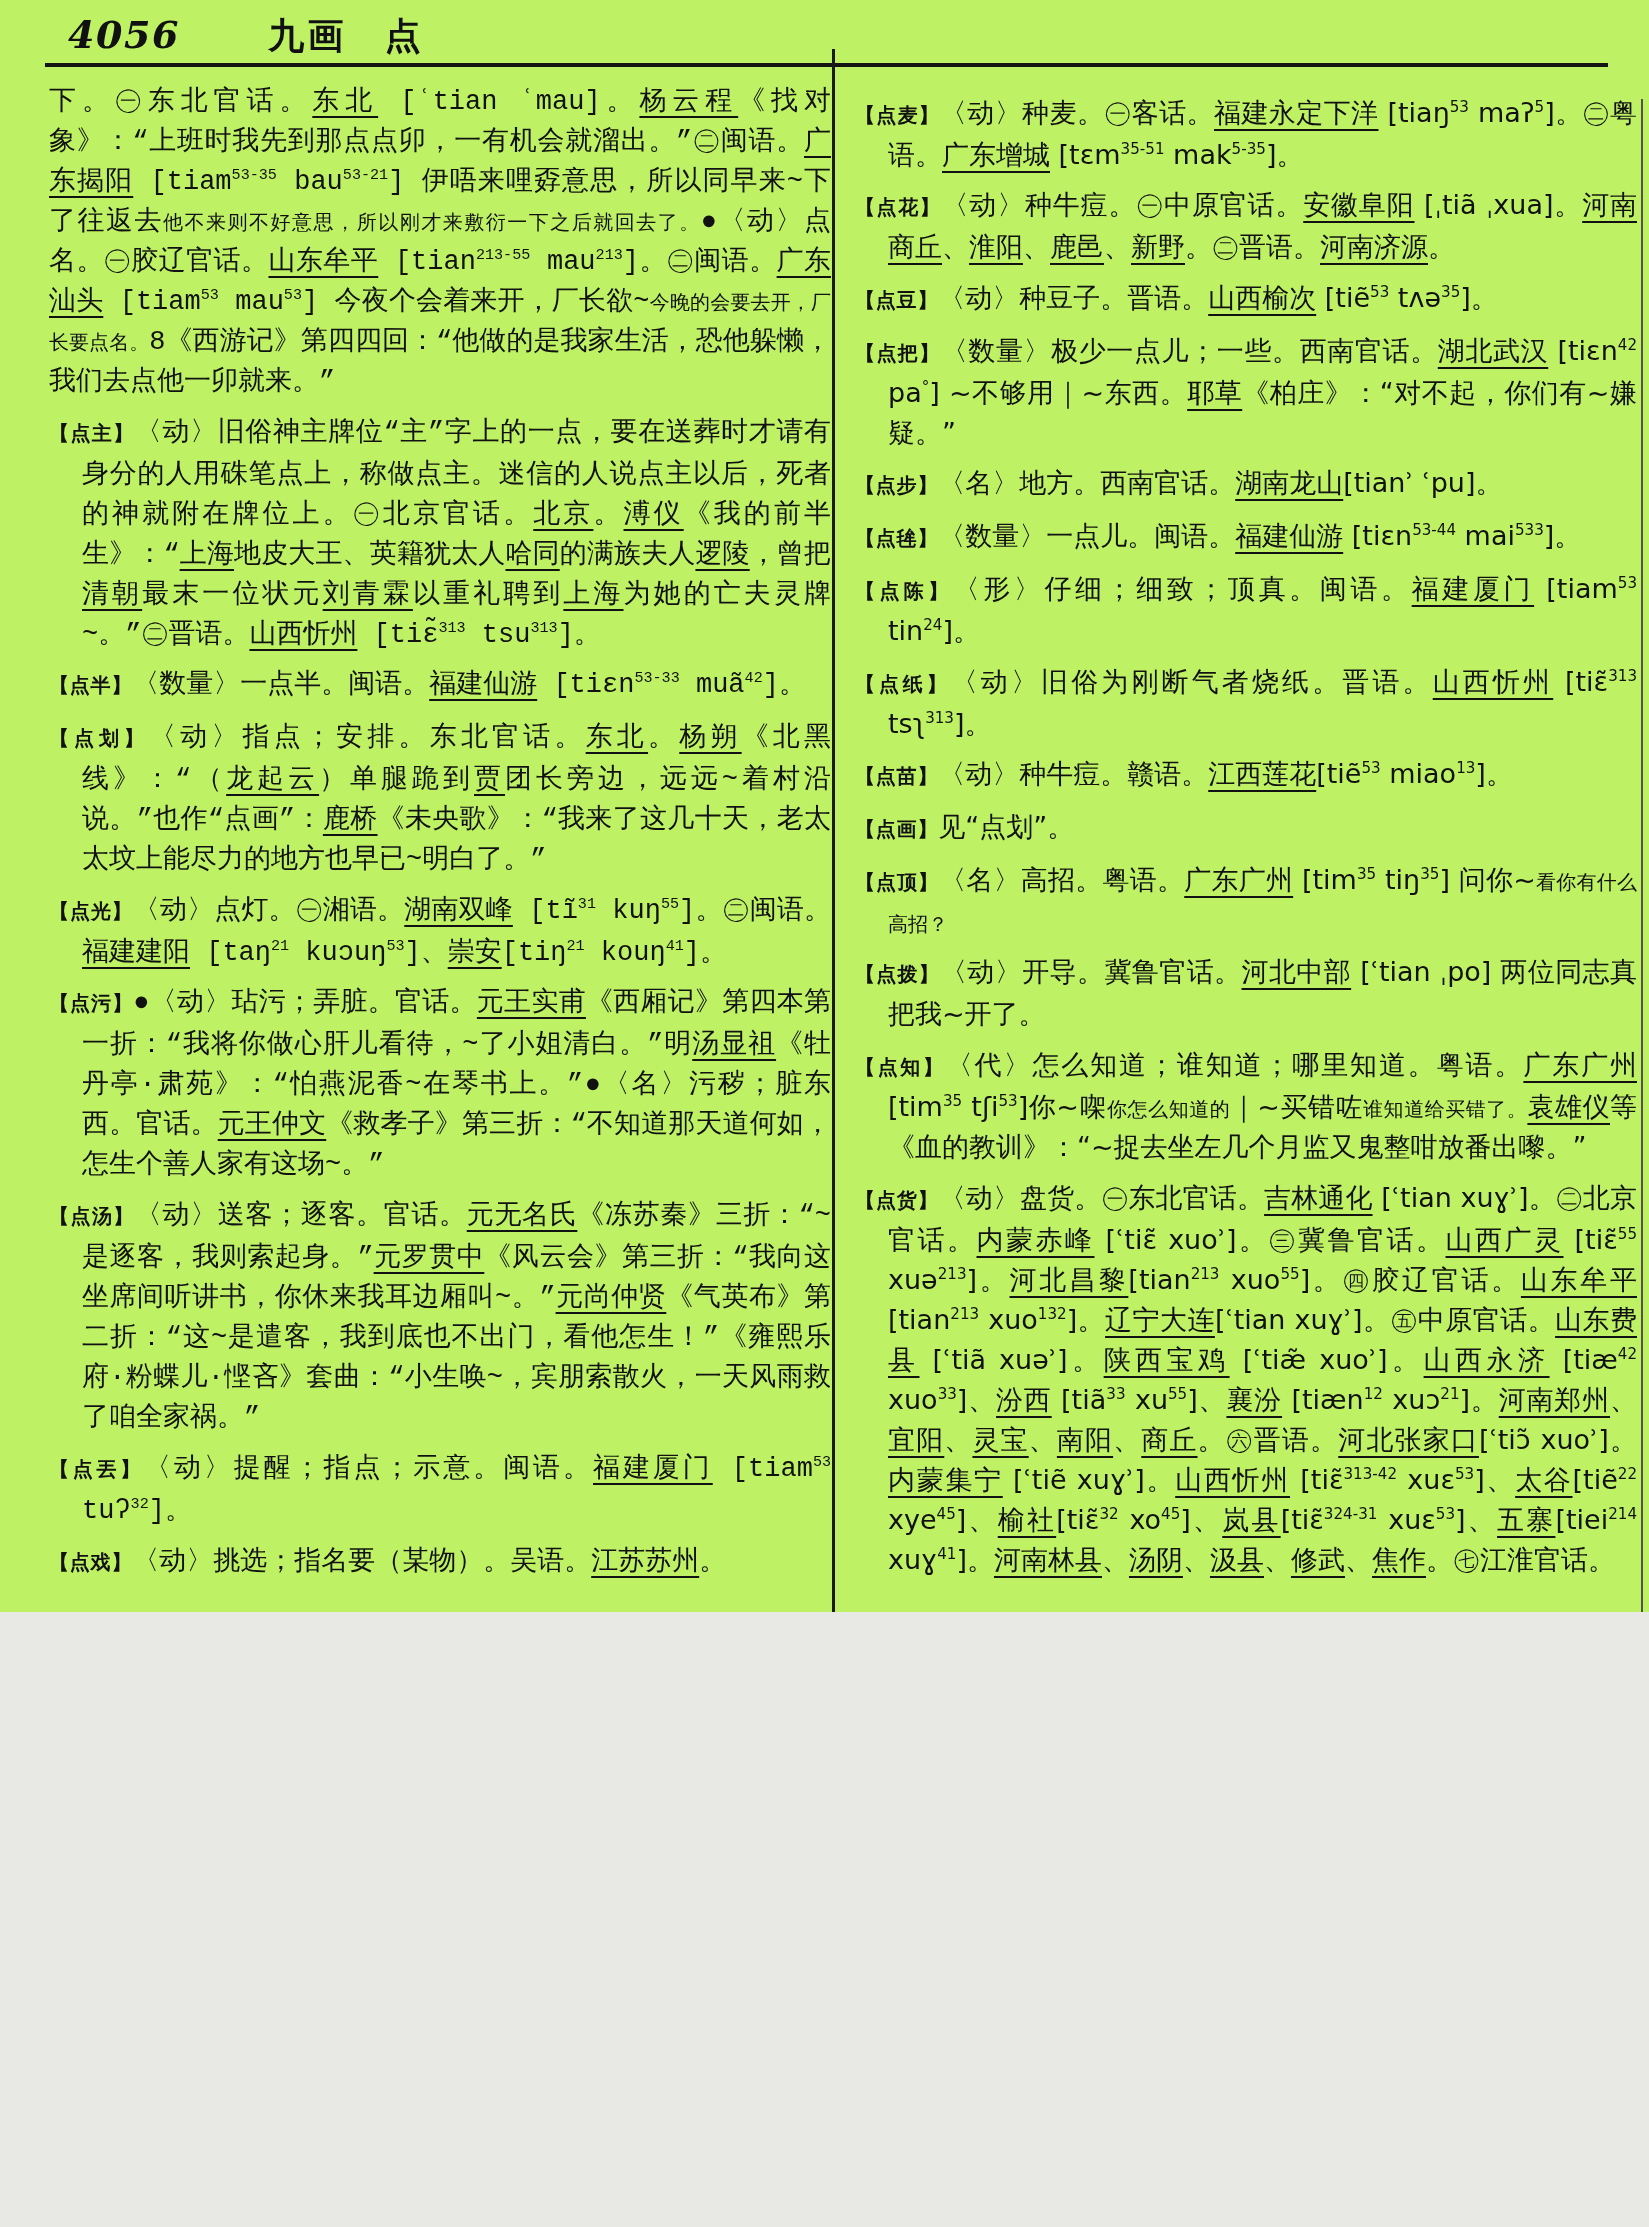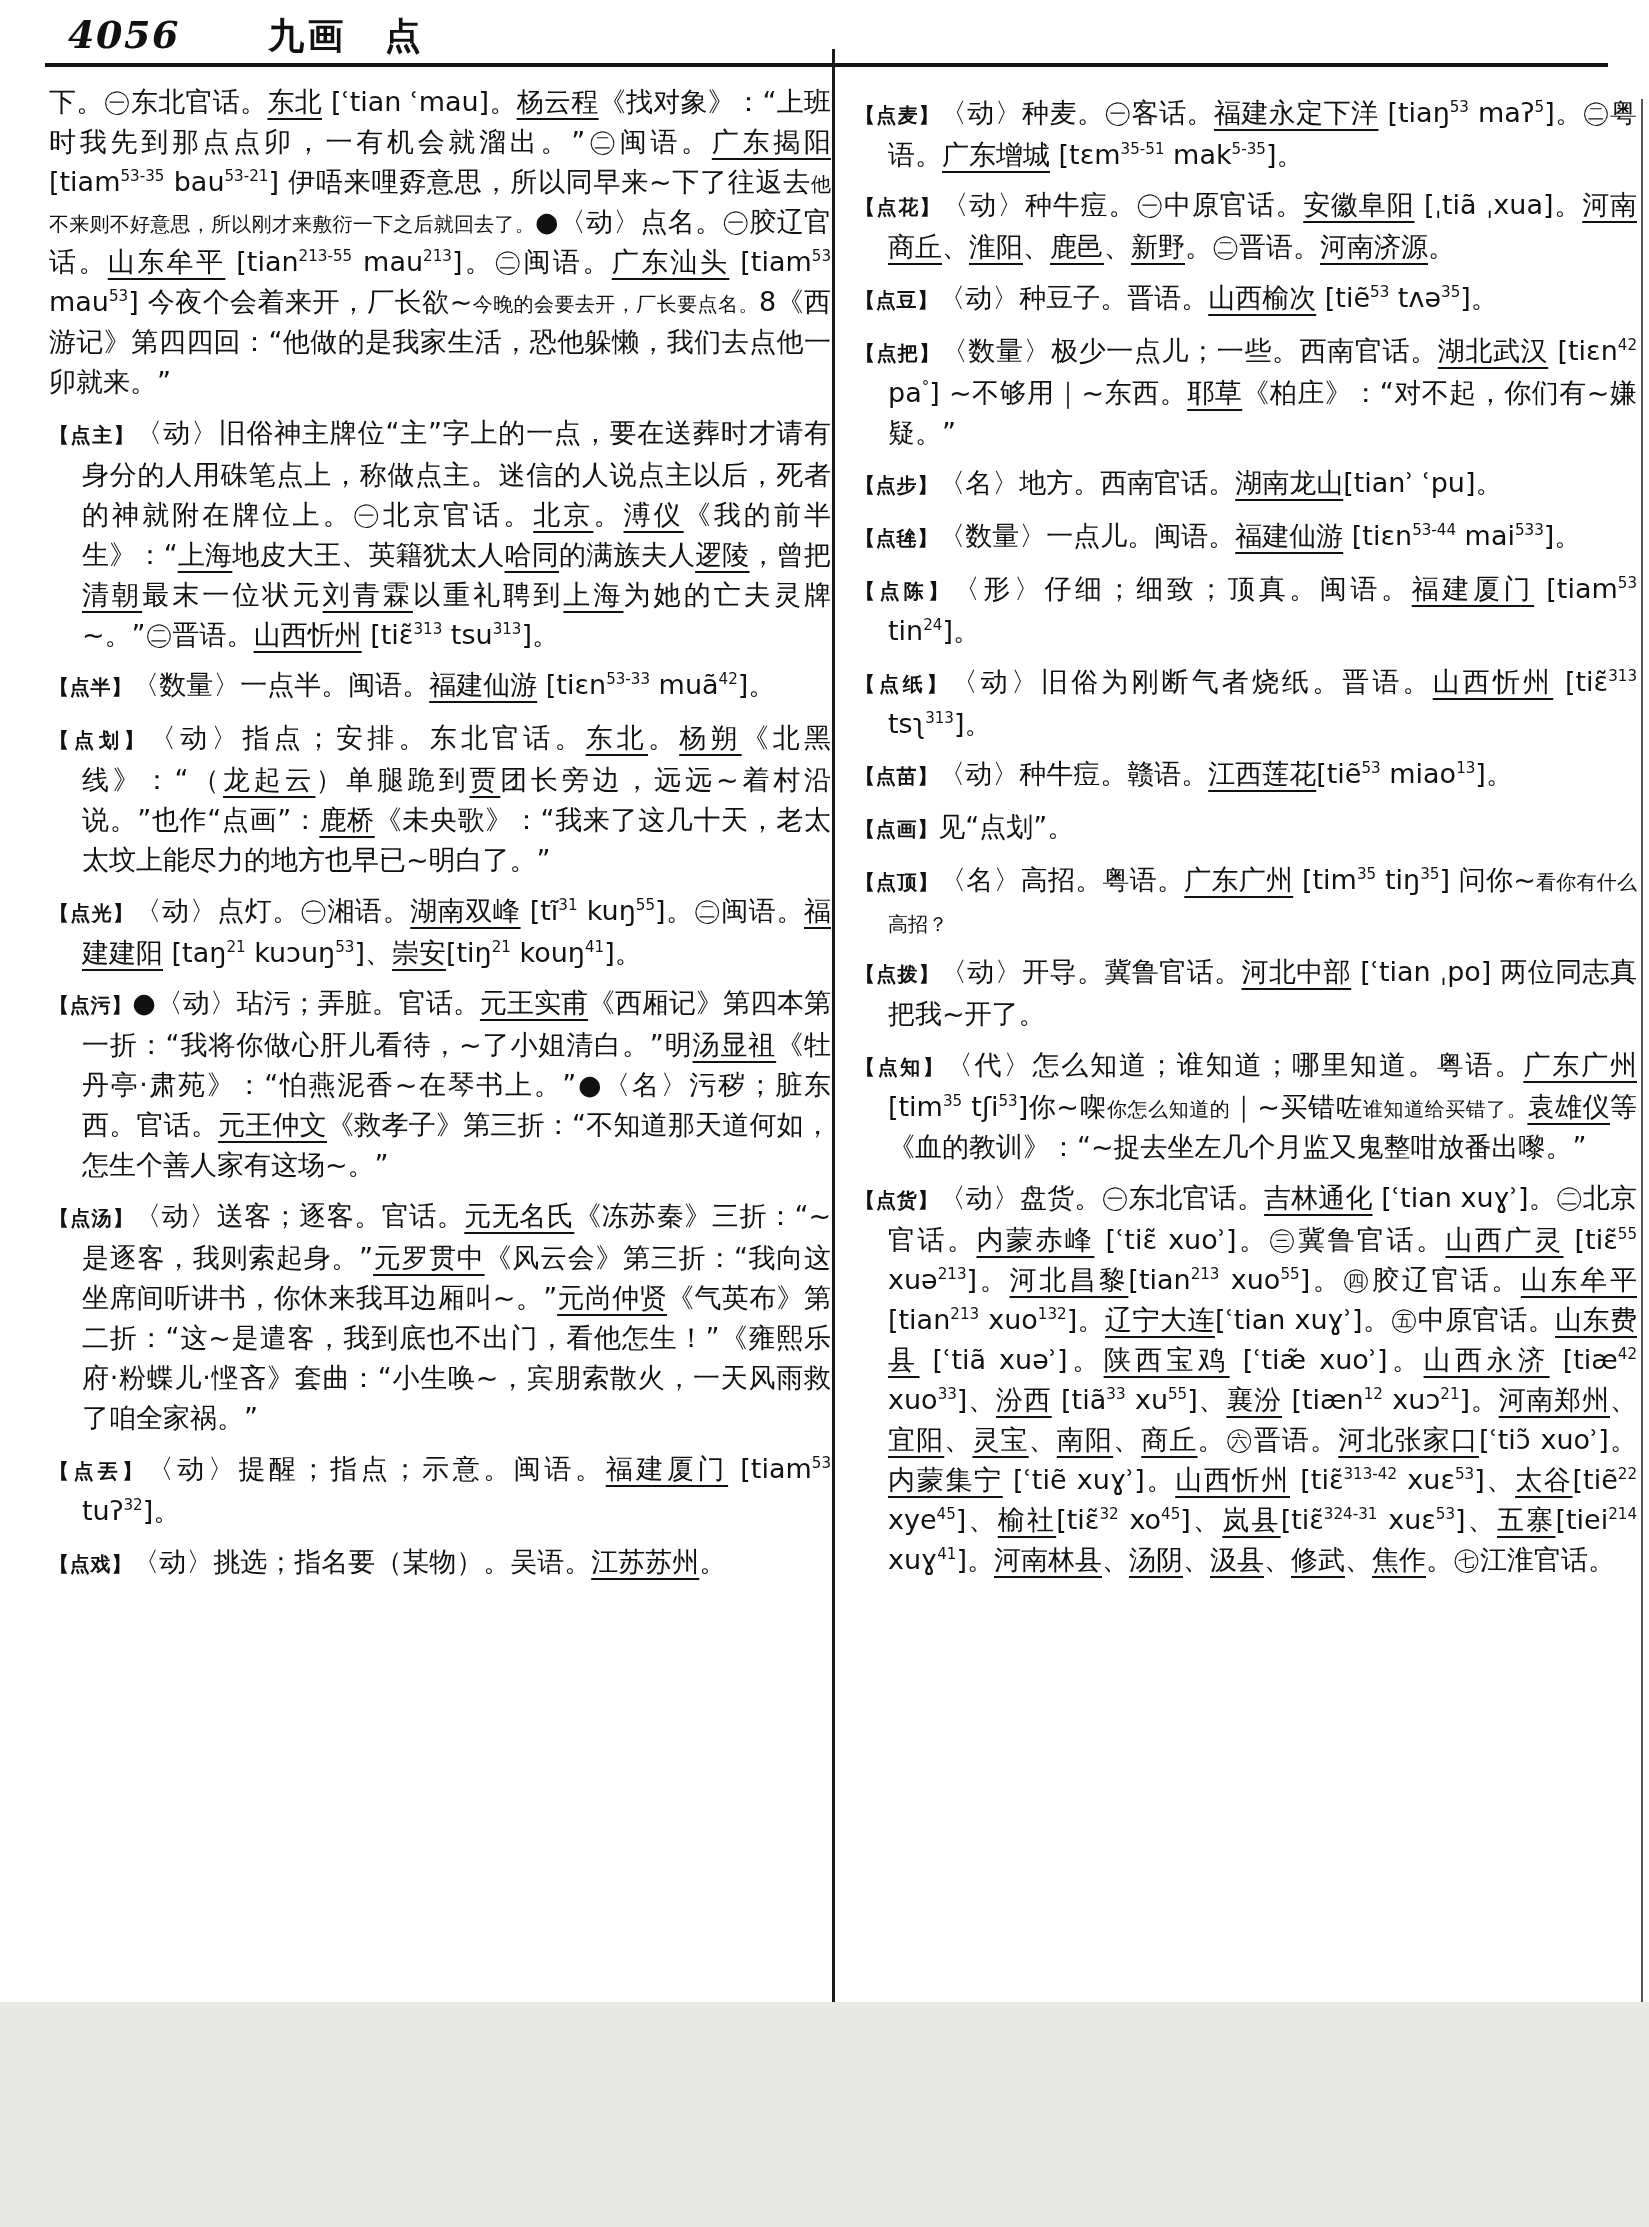--- a/index.html
+++ b/index.html
@@ -1,19 +1,19 @@
 <!DOCTYPE html>
 <html style="font-size:13.2px"><head>
 <meta charset="utf-8">
 <style>
   html,body{margin:0;padding:0;background:#e8e8e4;}
   #page{
     position:relative;
-    width:1650px;height:2002px;
-    background:#ffffff;
+    width:1650px;height:1612px;
+    background:#bef264;
     color:#111;
     font-family:"DejaVu Sans","Liberation Sans",sans-serif;
     overflow:hidden;
   }
   .header{
     position:absolute;top:11.5px;left:68px;
     font-size:36px;font-weight:bold;letter-spacing:3.3px;
     display:flex;gap:0;align-items:baseline;
   }
   .header .pageno{font-family:"DejaVu Serif","Liberation Serif",serif;font-size:38px;font-style:italic;letter-spacing:1.6px;}
@@ -21,21 +21,21 @@
   .header .chr{margin-left:38px;}
   .hrule{
     position:absolute;top:63px;left:45px;width:1563px;height:4.1px;background:#141414;
   }
   .col{
     position:absolute;top:82px;width:782px;height:2137px;
     overflow:hidden;
     text-align:justify;
     font-size:27px;line-height:40px;
   }
-  #col-left{left:49px;}
+  #col-left{left:49px;font-family:Liberation Mono, monospace;}
   #col-right{left:855px;}
   .vdivider{
     position:absolute;top:49px;left:832px;width:2.5px;height:2170px;background:#1a1a1a;
   }
   .vedge{
     position:absolute;top:99px;left:1641px;width:1.6px;height:2079px;background:#55524c;
   }
   p.entry{margin:10.7px 0;padding-left:33px;text-indent:-33px;}
   p.entry.cont{padding-left:0;text-indent:0;margin-top:0;}
   .hw{font-weight:bold;font-size:20px;letter-spacing:0.8px;}

